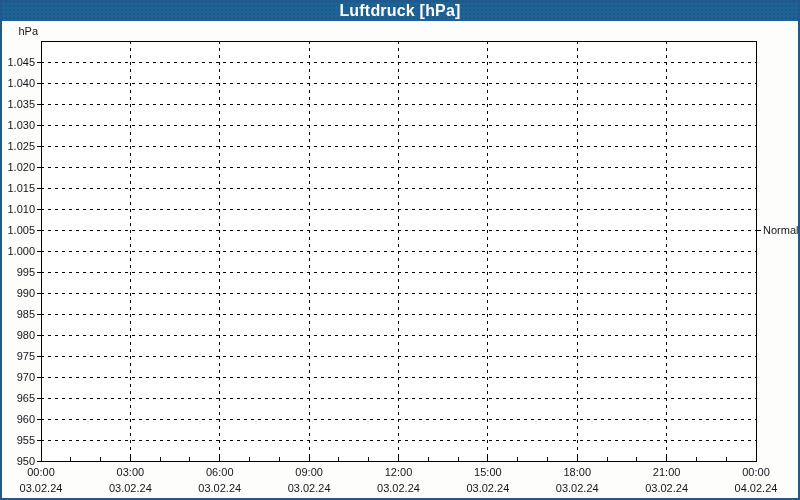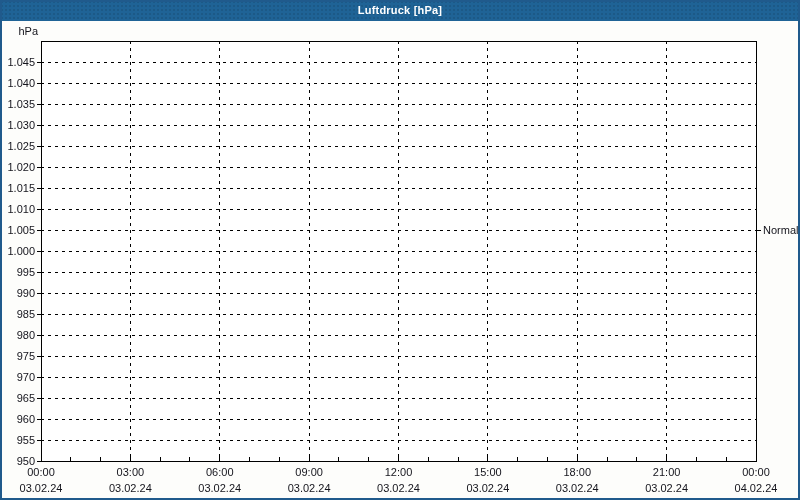--- a/index.html
+++ b/index.html
@@ -5,21 +5,21 @@
   html,body{margin:0;padding:0;background:#e8e8e8;}
   .screen{
     position:relative;width:800px;height:500px;background:#fdfdfb;
     overflow:hidden;font-family:"Liberation Sans",sans-serif;
   }
   .titlebar{
     position:absolute;top:0;left:0;right:0;height:21px;
     background-color:#1f6396;
     background-image:radial-gradient(rgba(0,0,0,0.10) 1px, transparent 1px);
     background-size:4px 4px;
-    color:#ffffff;font-size:11px;font-weight:bold;
+    color:#ffffff;font-size:16px;font-weight:bold;
     text-align:center;line-height:21px;letter-spacing:0.2px;
     z-index:2;
   }
   #chart{position:absolute;top:0;left:0;z-index:1;}
   #chart text{font-family:"Liberation Sans",sans-serif;font-size:11px;fill:#14141c;}
   .frame{
     position:absolute;inset:0;border:2px solid #205a8c;
     pointer-events:none;z-index:3;
   }
 </style>

